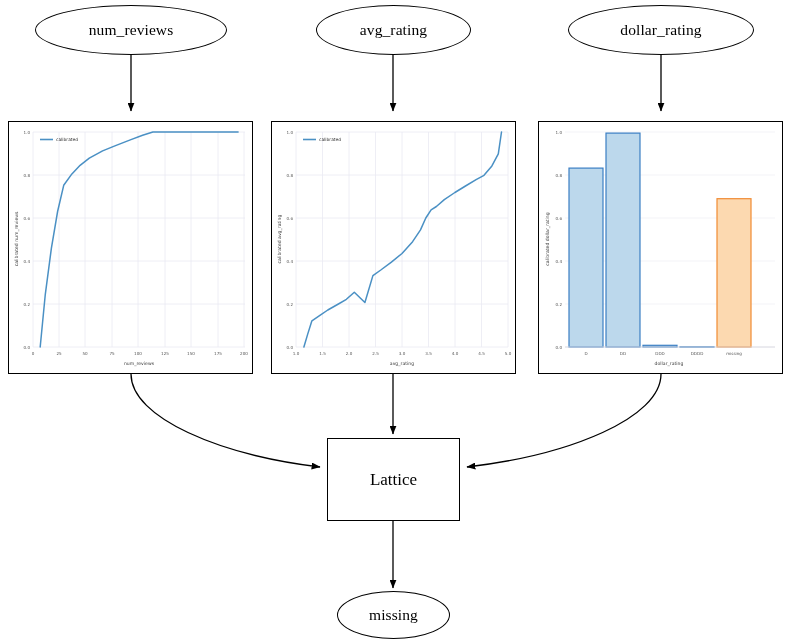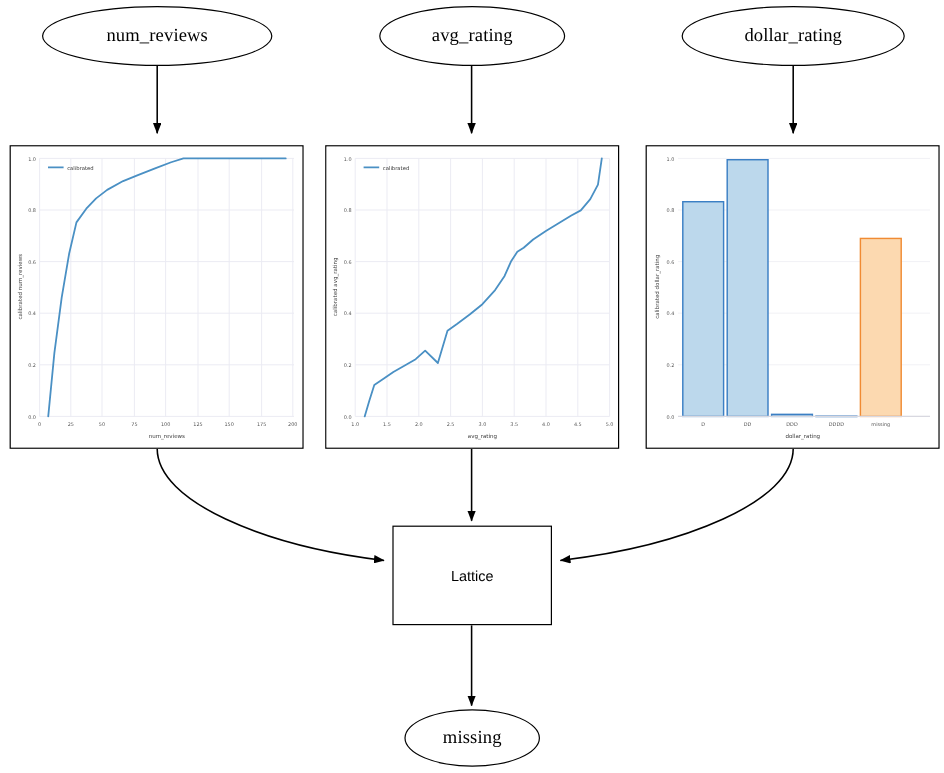--- a/index.html
+++ b/index.html
@@ -40,23 +40,23 @@
   .lattice-box {
     position: absolute;
     border: 1.4px solid #000000;
     background: #ffffff;
     display: flex;
     align-items: center;
     justify-content: center;
     box-sizing: border-box;
   }
   .lattice-box span {
-    font-size: 12px;
+    font-size: 17px;
     color: #000000;
-    font-family: Liberation Sans, sans-serif;
+    font-family: Liberation Serif, serif;
   }
   .plot-frame {
     position: absolute;
     border: 1.3px solid #000000;
     background: #ffffff;
     box-sizing: border-box;
     overflow: hidden;
   }
   .plot-svg {
     display: block;

